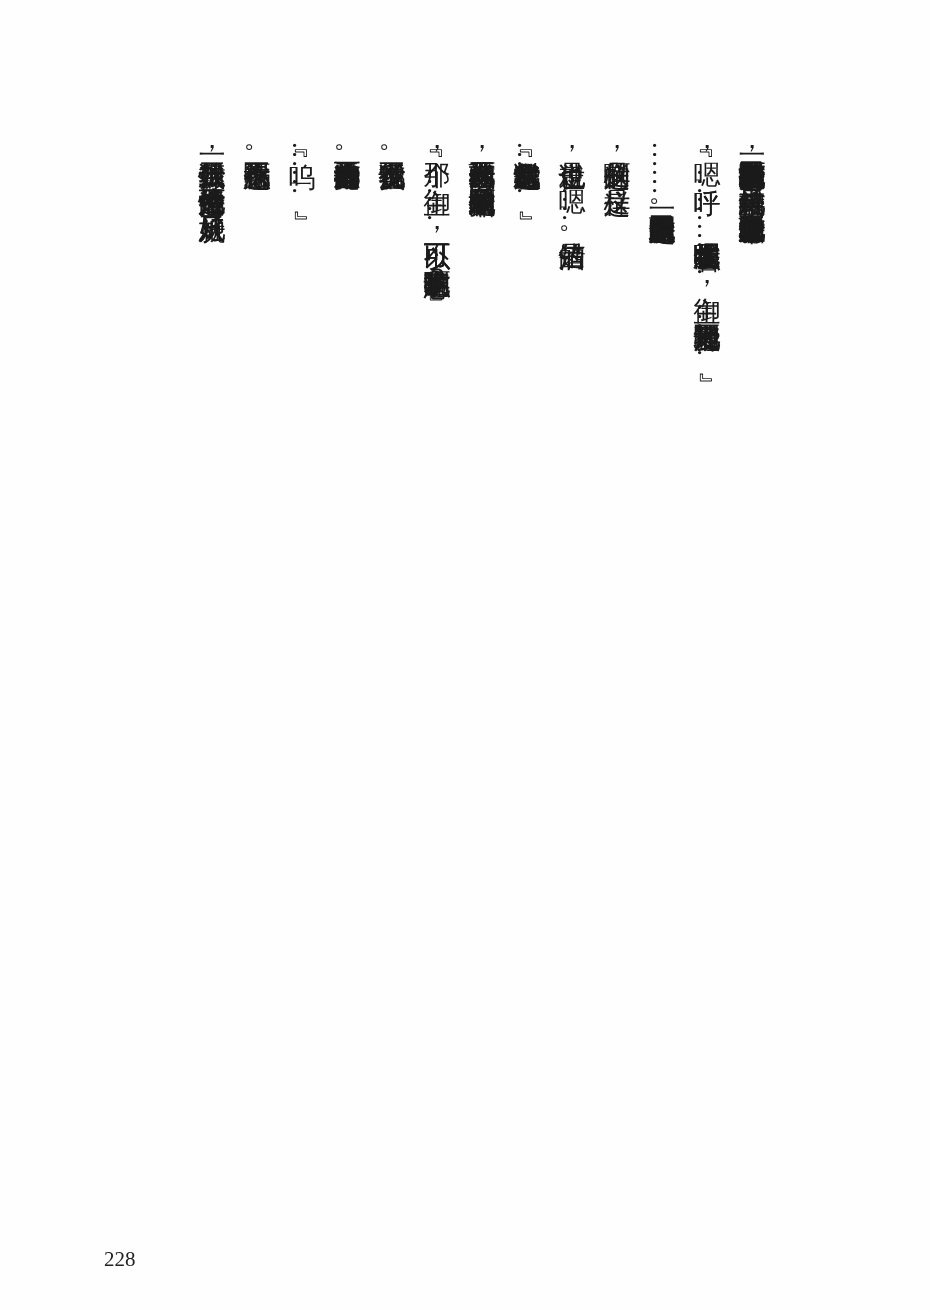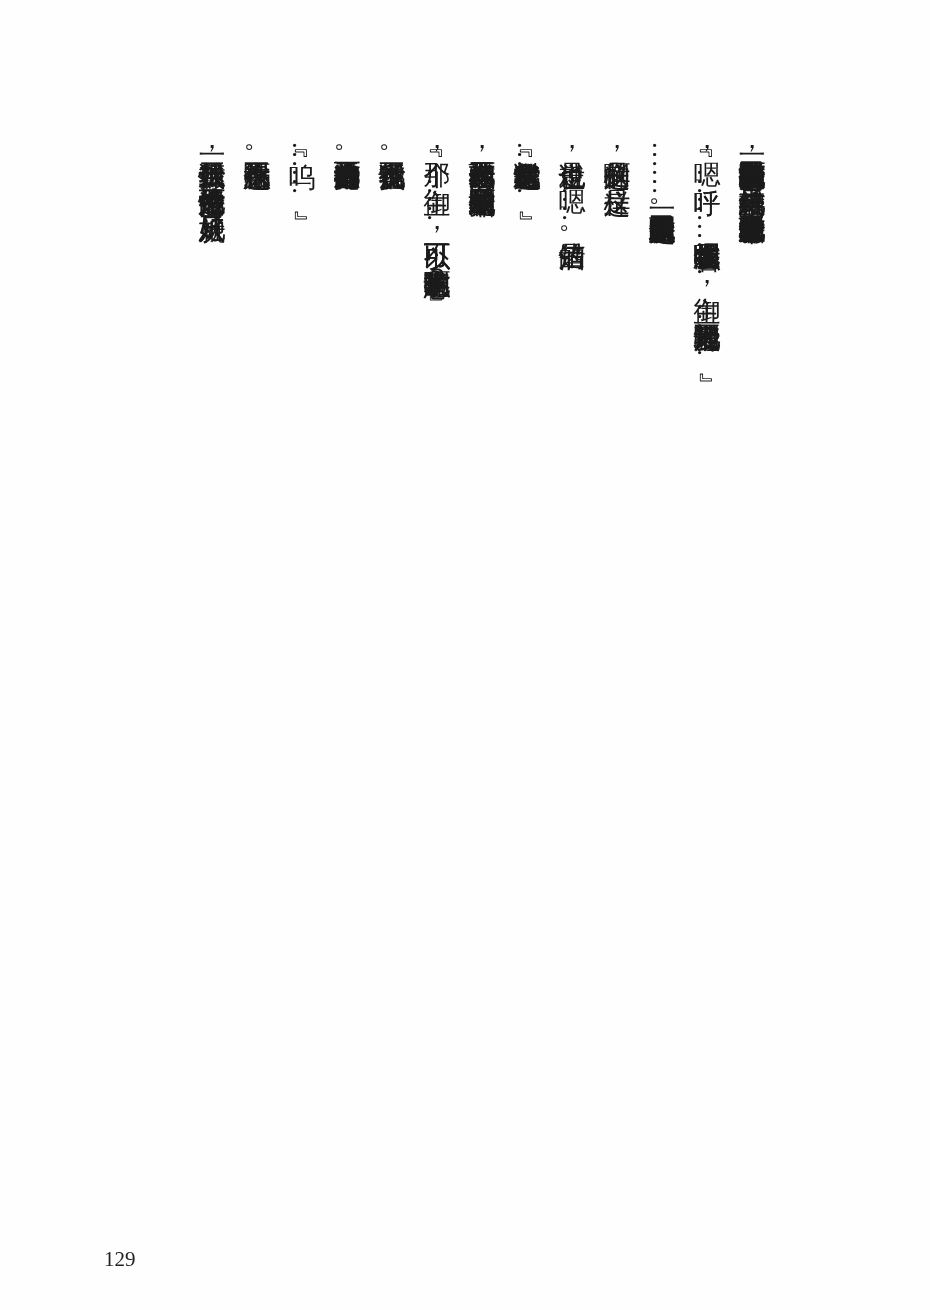--- a/index.html
+++ b/index.html
@@ -57,14 +57,14 @@
       <p class="para">也就是说，嗯……是酒的错。</p>
       <p class="para">『我非常感谢您能这么说……』</p>
       <p class="para">骑士王的威严荡然无存，只剩一个缩成一团的阿尔托莉雅。</p>
       <p class="para">『那个，御主……可以不可以，忘记昨晚发生的事啊？』</p>
       <p class="para">说实话我感觉不行。</p>
       <p class="para">毕竟都是些过于有冲击力的画面。</p>
       <p class="para">『呜……』</p>
       <p class="para">你就这么不愿意吗。</p>
       <p class="para">虽然我一开始很惊讶，但是来撒娇的她过于可怜，就只好从了她了。</p>
     </div>
-  <div class="page-number">129</div>
+  <div class="page-number">228</div>
 </div>
 
 </body></html>

